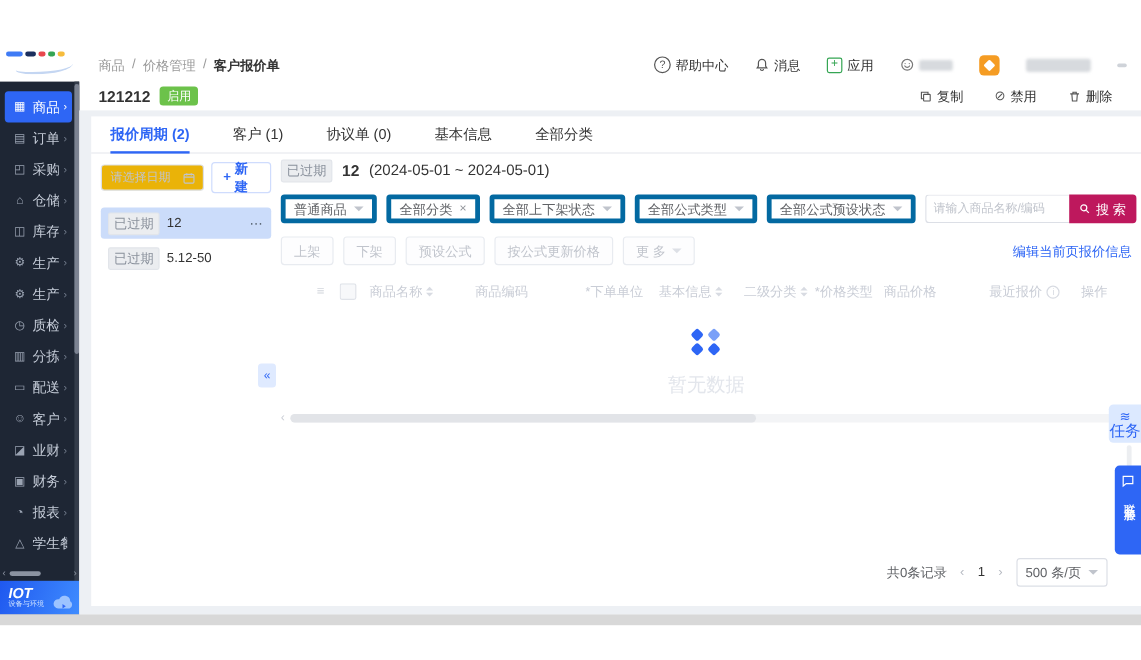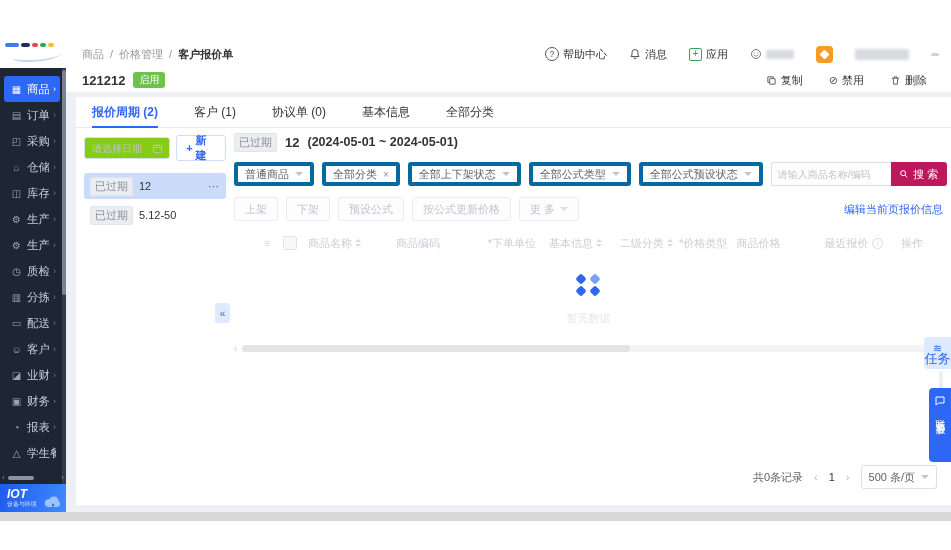--- a/index.html
+++ b/index.html
@@ -59,37 +59,37 @@
   .workspace{position:absolute;top:92px;left:66px;right:0;height:420px;background:#edf0f4}
   .card{position:absolute;left:10px;top:5px;right:0;bottom:7px;background:#fff}
   .tabs-row{height:30px;border-bottom:1px solid #e8eaee;display:flex;align-items:center;padding-left:16px;gap:36px}
   .tab{font-size:12px;color:#333;height:30px;line-height:30px;position:relative;cursor:pointer;white-space:nowrap}
   .tab.active{color:#2e66f5;font-weight:bold}
   .tab.active:after{content:"";position:absolute;bottom:-1px;left:0;right:0;height:2px;background:#2e66f5}
 
   
   .panel-left{position:absolute;left:8px;top:38px;width:142px}
   .date-row{display:flex;gap:6px;align-items:center}
-  .date-input{width:90px;height:22px;border:1px solid #dcdfe6;border-radius:3px;display:flex;align-items:center;padding:0 5px;box-sizing:border-box;background:#84cc16}
+  .date-input{width:90px;height:22px;border:1px solid #dcdfe6;border-radius:3px;display:flex;align-items:center;padding:0 5px;box-sizing:border-box;background:#eab308}
   .date-input input{border:none;outline:none;width:58px;font-size:10px;color:#606266;background:transparent}
   .date-input input::placeholder{color:#c0c4cc}
   .btn-new{height:24px;padding:0 9px;border:1px solid #cfdcfd;background:#fff;color:#2e66f5;font-size:11px;font-weight:bold;border-radius:3px;display:flex;align-items:center;gap:3px;cursor:pointer}
   .cycle-item{margin-top:12px;height:26px;border-radius:3px;display:flex;align-items:center;padding:0 6px;gap:6px;cursor:pointer}
   .cycle-item.selected{background:#cbdcfa}
   .cycle-item+.cycle-item{margin-top:3px}
   .badge-gray{background:#ebedf0;color:#8a919c;font-size:11px;padding:1px 4px;border-radius:2px;border:1px solid #e2e5ea;white-space:nowrap}
   .cycle-label{font-size:11px;color:#333}
   .cycle-more{margin-left:auto;color:#5f6b7a;font-size:11px;letter-spacing:1px}
   .collapse-btn{position:absolute;left:139px;top:206px;width:15px;height:20px;background:#dfeaff;color:#2e66f5;border-radius:3px;font-size:10px;display:flex;align-items:center;justify-content:center;cursor:pointer}
 
   
   .main-col{position:absolute;left:158px;top:34px;right:8px}
   .cycle-head{display:flex;align-items:center;gap:8px;height:22px}
   .cycle-title{font-weight:bold;font-size:13px}
-  .cycle-range{font-weight:bold;font-size:12.5px}
+  .cycle-range{font-weight:normal;font-size:12.5px}
   .filter-row{display:flex;align-items:center;gap:8px;margin-top:8px;height:26px}
   .select{height:24px;border:4px solid #0369a1;border-radius:3px;display:flex;align-items:center;padding:0 7px;font-size:11px;color:#606266;gap:6px;background:#fff;cursor:pointer;box-sizing:border-box;white-space:nowrap}
   .caret{width:0;height:0;border-left:4px solid transparent;border-right:4px solid transparent;border-top:4px solid #c0c4cc}
   .tag-x{color:#909399;font-size:10px}
   .search-group{display:flex}
   .search-input{width:120px;height:24px;border:1px solid #dcdfe6;border-right:none;border-radius:3px 0 0 3px;padding:0 6px;font-size:10px;box-sizing:border-box;outline:none;color:#606266}
   .search-input::placeholder{color:#c0c4cc}
   .btn-search{width:56px;height:24px;background:#be185d;color:#fff;font-size:11px;border-radius:0 3px 3px 0;display:flex;align-items:center;justify-content:center;gap:4px;cursor:pointer}
   .right-btns{margin-left:auto;display:flex;gap:10px;align-items:center}
   .btn-warn{height:24px;padding:0 9px;border:1px solid #ffc7a8;color:#ff7a45;background:#fff;border-radius:3px;font-size:11px;display:flex;align-items:center;gap:5px;cursor:pointer;box-sizing:border-box}
@@ -108,28 +108,28 @@
   .sort i{display:block;width:0;height:0;border-left:3px solid transparent;border-right:3px solid transparent}
   .sort .up{border-bottom:3px solid #d8dbe2}
   .sort .down{border-top:3px solid #d8dbe2}
   .checkbox{width:12px;height:12px;border:1px solid #e0e3e9;border-radius:2px;background:#f7f8fa}
   .drag-glyph{color:#d3d6dd;font-size:11px}
   .info-circle{width:11px;height:11px;border:1px solid #d8dbe2;border-radius:50%;font-size:8px;line-height:10px;text-align:center;color:#d8dbe2;margin-left:4px;box-sizing:border-box}
   .tbody{position:relative;height:86px}
   .spinner{position:absolute;left:50%;top:22px;transform:translateX(-50%);display:grid;grid-template-columns:10px 10px;gap:4px}
   .spinner i{width:8px;height:8px;border-radius:2px;transform:rotate(45deg)}
   .sp1{background:#2e66f5}.sp2{background:#7aa0f8}.sp3{background:#2e66f5}.sp4{background:#2e66f5}
-  .empty-text{position:absolute;left:50%;top:58px;transform:translateX(-50%);color:#e3e6ec;font-size:11px}
+  .empty-text{position:absolute;left:50%;top:58px;transform:translateX(-50%);color:#e3e6ec;font-size:16px}
   .hscroll{display:flex;align-items:center;margin-top:4px;gap:5px;color:#c8ccd4;font-size:10px}
   .hs-track{flex:1;height:7px;background:#f3f4f6;border-radius:4px;position:relative}
   .hs-thumb{position:absolute;left:0;top:0;height:7px;width:56%;background:#e2e4e8;border-radius:4px;cursor:pointer}
   .vscroll{position:absolute;right:0;top:118px;width:4px;height:64px;background:#eceef1;border-radius:2px}
 
   
-  .pagination{position:absolute;right:14px;bottom:16px;display:flex;align-items:center;gap:11px;font-size:11px;color:#606266}
+  .pagination{position:absolute;right:28px;bottom:16px;display:flex;align-items:center;gap:11px;font-size:11px;color:#606266}
   .pg-arrow{color:#b6bac2;cursor:pointer}
   .pg-num{color:#333;cursor:pointer}
   .pg-select{height:22px;border:1px solid #dcdfe6;border-radius:3px;display:flex;align-items:center;padding:0 7px;gap:6px;cursor:pointer;color:#606266}
 
   
   .bottom-strip{position:absolute;top:512px;left:0;width:100%;height:9px;background:#d8d8d8}
   .float-task{position:absolute;right:0;top:337px;width:27px;height:32px;background:#dce9ff;border-radius:4px 0 0 4px;display:flex;flex-direction:column;align-items:center;justify-content:center;color:#2e66f5;cursor:pointer}
   .float-task .ic{font-size:11px;line-height:12px}
   .float-task .lbl{font-size:13px;line-height:10px}
   .float-service{position:absolute;right:0;top:388px;width:22px;height:74px;background:#2e66f5;border-radius:4px 0 0 4px;color:#fff;display:flex;flex-direction:column;align-items:center;padding-top:7px;box-sizing:border-box;gap:4px;cursor:pointer}

